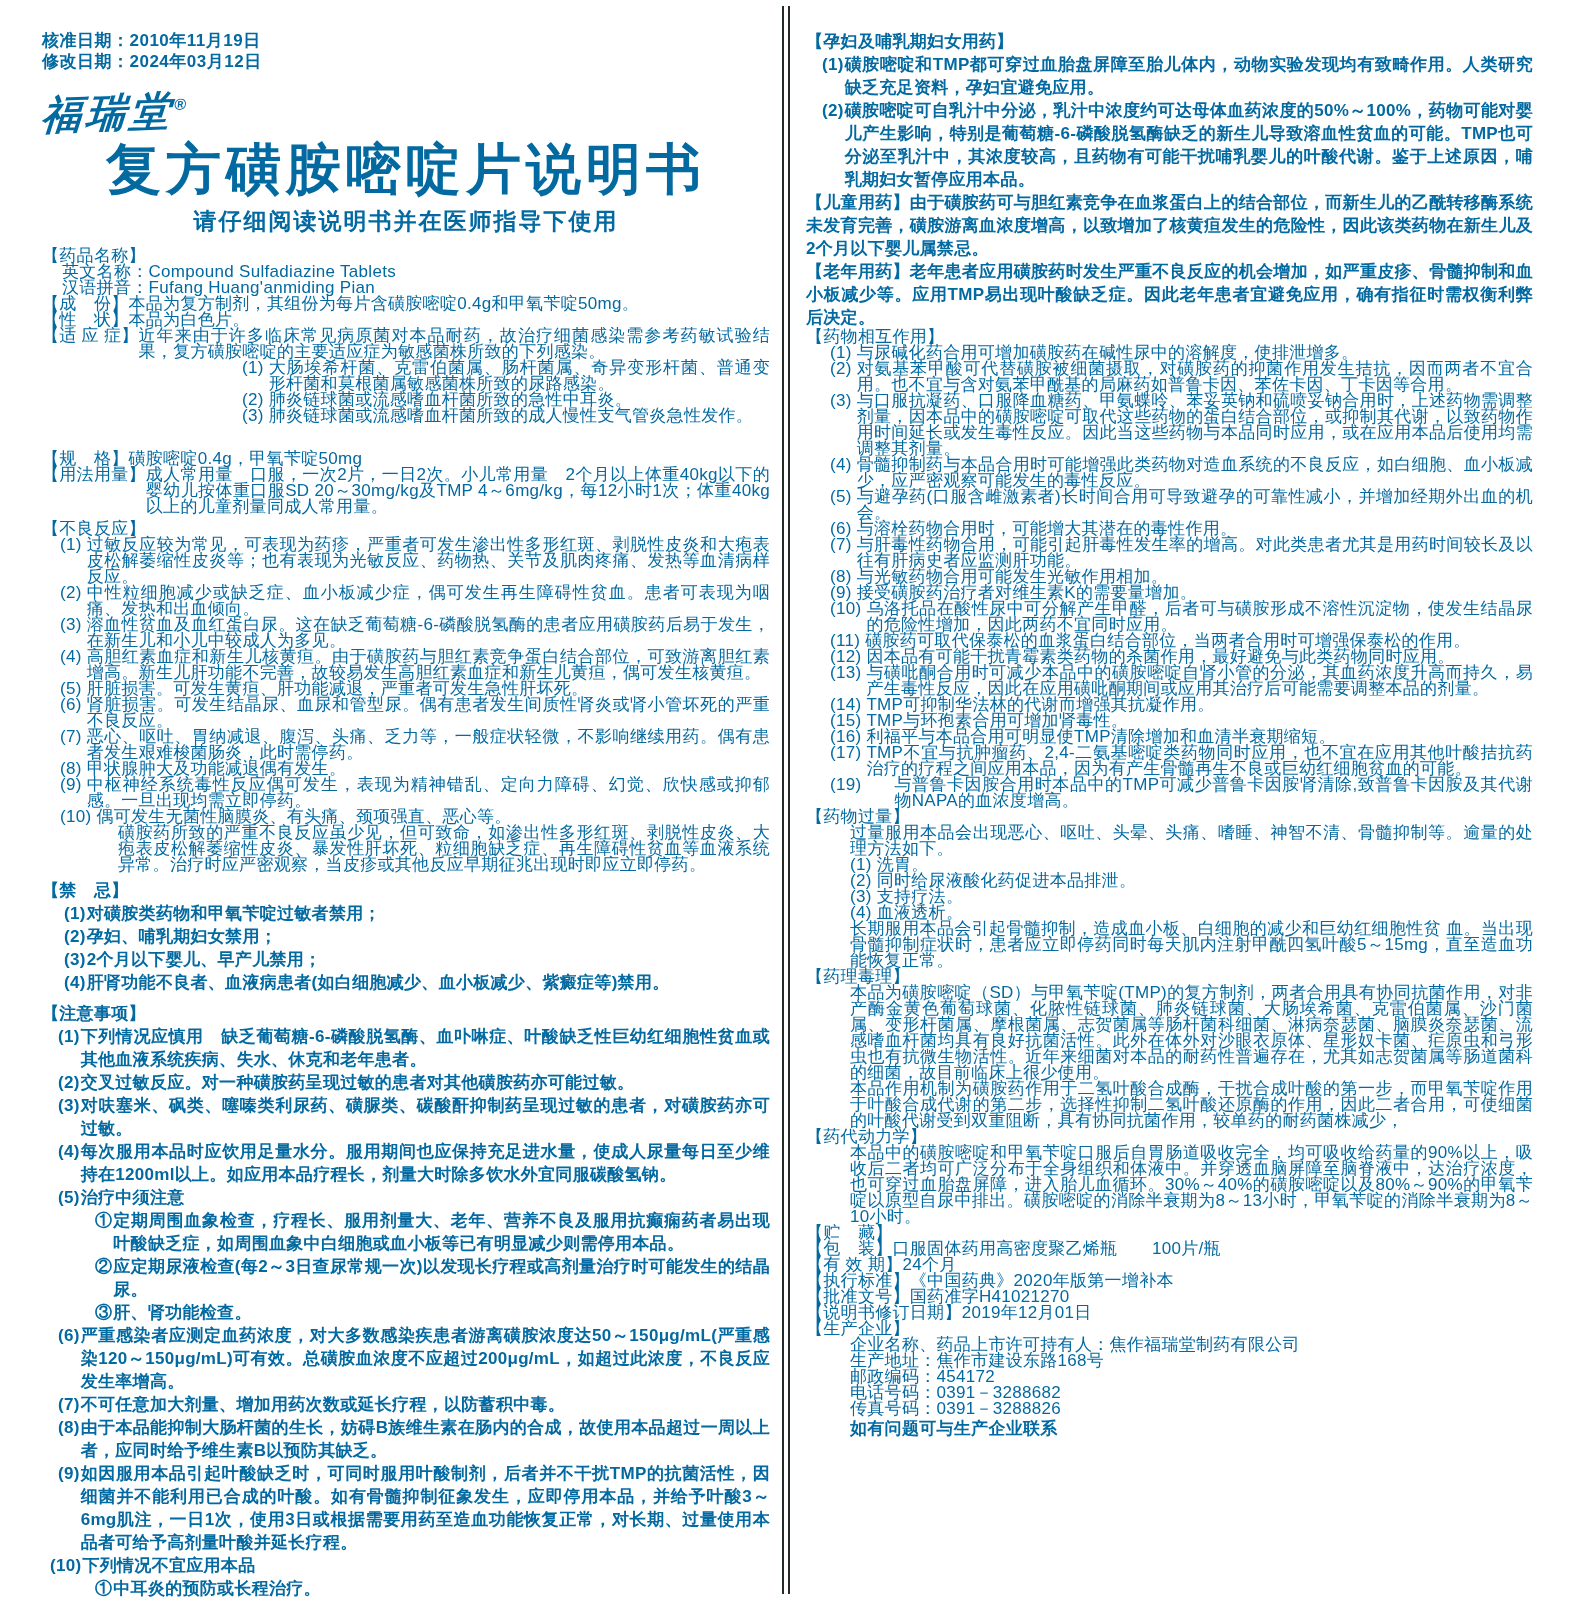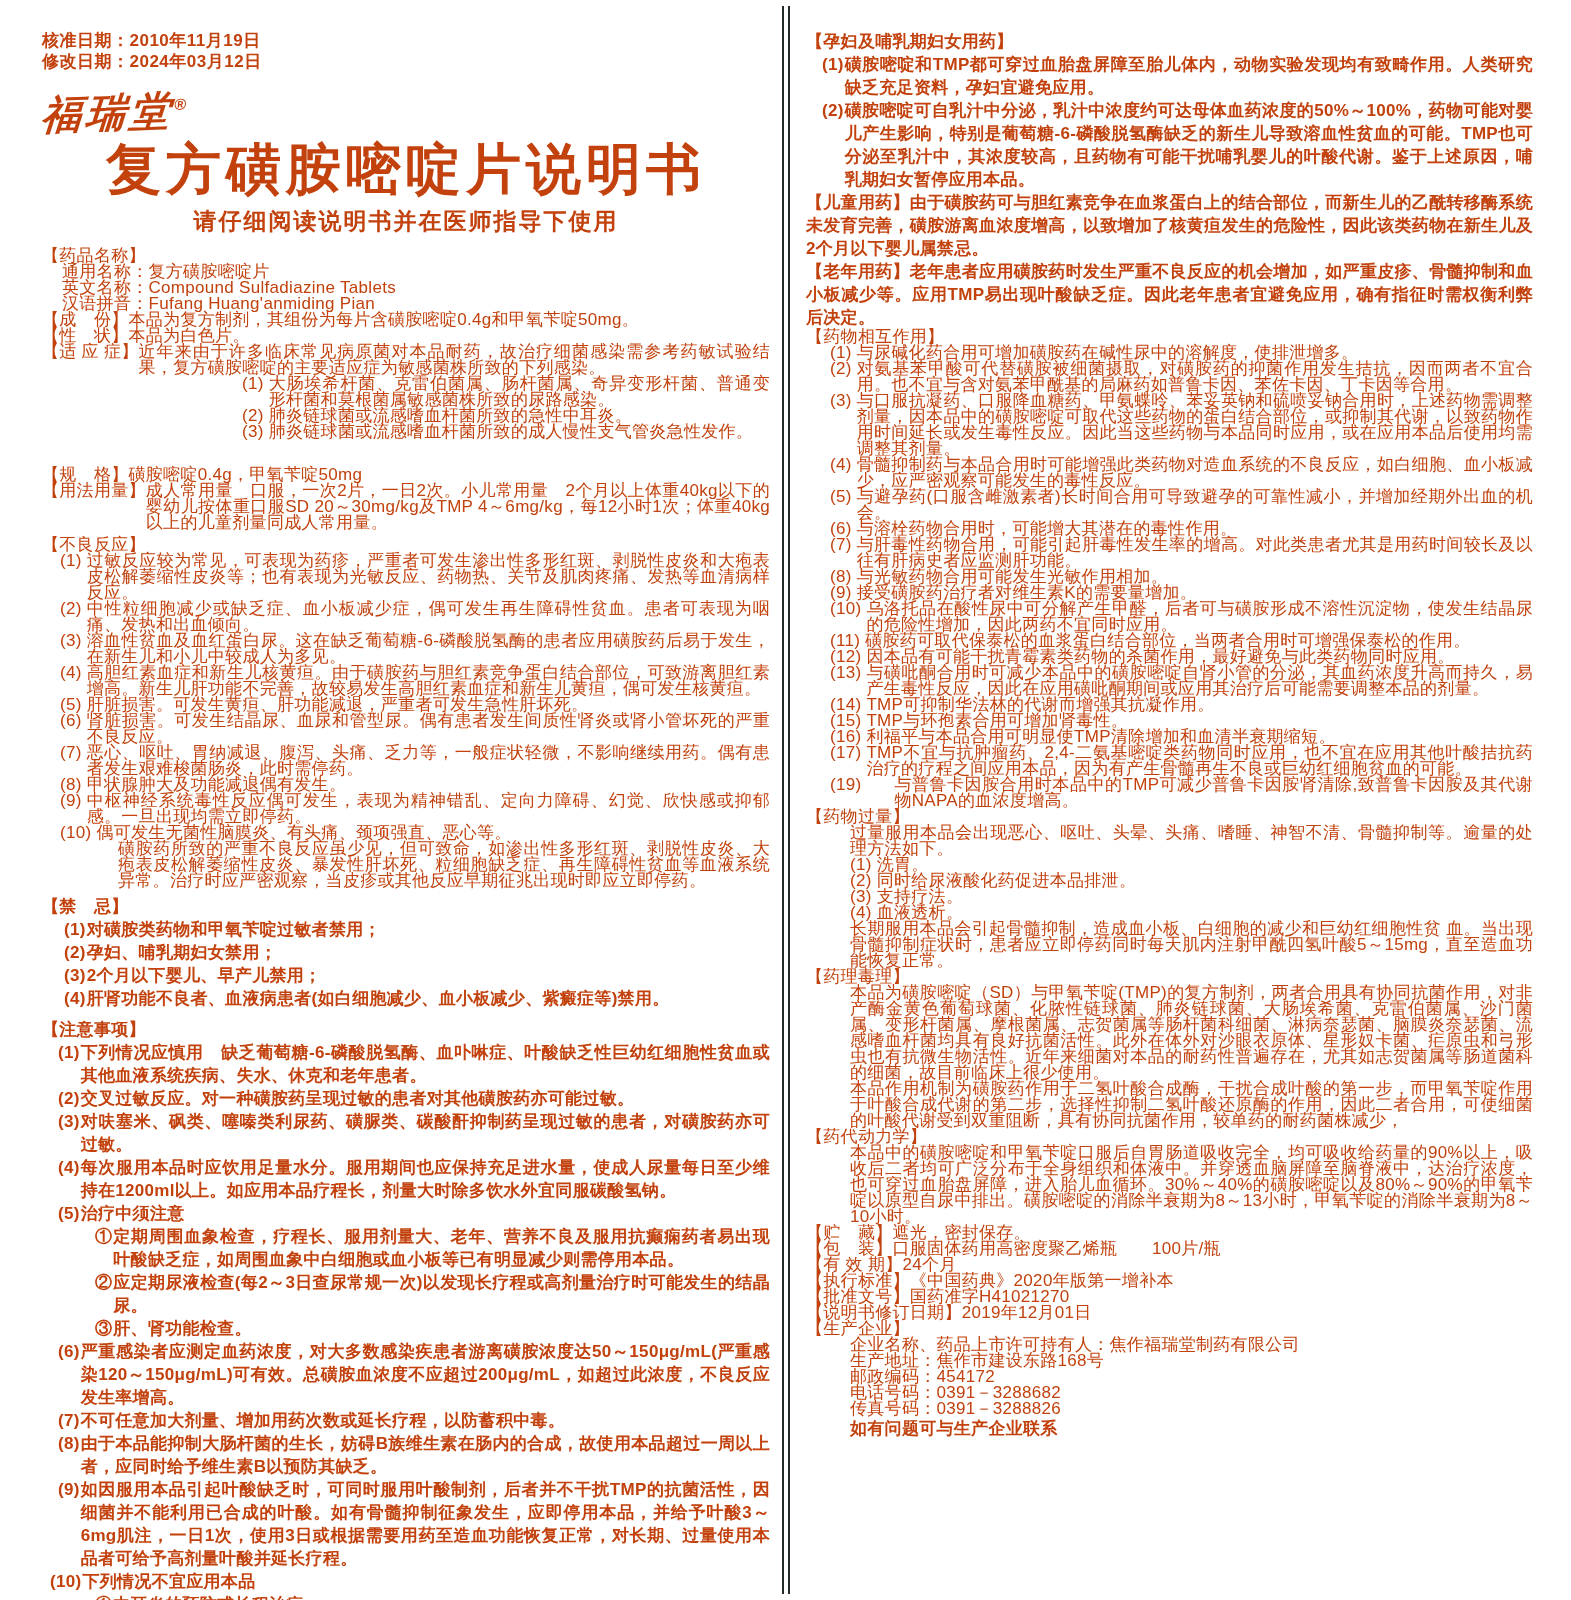--- a/index.html
+++ b/index.html
@@ -1,17 +1,17 @@
 <!DOCTYPE html>
 <html lang="zh"><head>
 <meta charset="utf-8">
 <style>
   html,body{margin:0;padding:0;background:#ffffff;}
   .page{position:relative;width:1571px;height:1600px;background:#ffffff;overflow:hidden;
-        color:#c2410c;font-family:"Liberation Sans",sans-serif;}
+        color:#0369a1;font-family:"Liberation Sans",sans-serif;}
   .vline{position:absolute;top:6px;bottom:6px;width:2px;background:#222b27;}
   .vline.a{left:782px;}
   .vline.b{left:788px;}
   .col{position:absolute;top:30px;}
   .col-left{left:42px;width:728px;}
   .col-right{left:806px;width:727px;top:30px;}
   .date-line{font-size:17px;line-height:21px;font-weight:bold;letter-spacing:0.5px;}
   .logo-row{margin-top:12px;height:52px;}
   .logo-text{display:inline-block;font-family:"DejaVu Serif",serif;font-style:italic;font-weight:bold;
              font-size:40px;line-height:46px;transform:skewX(-6deg) rotate(-2deg);letter-spacing:4px;}
@@ -42,21 +42,20 @@
   <div class="col col-left">
     <div class="date-line">核准日期：2010年11月19日</div>
     <div class="date-line">修改日期：2024年03月12日</div>
     <div class="logo-row">
       <span class="logo-text"><span>福瑞堂</span><span class="logo-reg">®</span></span>
     </div>
     <div class="doc-title">复方磺胺嘧啶片说明书</div>
     <div class="doc-subtitle">请仔细阅读说明书并在医师指导下使用</div>
     <div class="sections" id="mount-left">
         <div class="row h"><span class="tx">【药品名称】</span></div>
-        <div class="row p" style="padding-left: 20px;"><span class="tx">通用名称：复方磺胺嘧啶片</span></div>
         <div class="row p" style="padding-left: 20px;"><span class="tx">英文名称：Compound Sulfadiazine Tablets</span></div>
         <div class="row p" style="padding-left: 20px;"><span class="tx">汉语拼音：Fufang Huang'anmiding Pian</span></div>
         <div class="row kv">
           <span class="lbl">【成　份】</span>
           <span class="tx">本品为复方制剂，其组份为每片含磺胺嘧啶0.4g和甲氧苄啶50mg。</span>
         </div>
         <div class="row kv">
           <span class="lbl">【性　状】</span>
           <span class="tx">本品为白色片。</span>
         </div>
@@ -308,21 +307,20 @@
           <span class="tx">血液透析。</span>
         </div>
         <div class="row p" style="padding-left: 44px;"><span class="tx">长期服用本品会引起骨髓抑制，造成血小板、白细胞的减少和巨幼红细胞性贫 血。当出现骨髓抑制症状时，患者应立即停药同时每天肌内注射甲酰四氢叶酸5～15mg，直至造血功能恢复正常。</span></div>
         <div class="row h"><span class="tx">【药理毒理】</span></div>
         <div class="row p" style="padding-left: 44px;"><span class="tx">本品为磺胺嘧啶（SD）与甲氧苄啶(TMP)的复方制剂，两者合用具有协同抗菌作用，对非产酶金黄色葡萄球菌、化脓性链球菌、肺炎链球菌、大肠埃希菌、克雷伯菌属、沙门菌属、变形杆菌属、摩根菌属、志贺菌属等肠杆菌科细菌、淋病奈瑟菌、脑膜炎奈瑟菌、流感嗜血杆菌均具有良好抗菌活性。此外在体外对沙眼衣原体、星形奴卡菌、疟原虫和弓形虫也有抗微生物活性。近年来细菌对本品的耐药性普遍存在，尤其如志贺菌属等肠道菌科的细菌，故目前临床上很少使用。</span></div>
         <div class="row p" style="padding-left: 44px;"><span class="tx">本品作用机制为磺胺药作用于二氢叶酸合成酶，干扰合成叶酸的第一步，而甲氧苄啶作用于叶酸合成代谢的第二步，选择性抑制二氢叶酸还原酶的作用，因此二者合用，可使细菌的叶酸代谢受到双重阻断，具有协同抗菌作用，较单药的耐药菌株减少，</span></div>
         <div class="row h"><span class="tx">【药代动力学】</span></div>
         <div class="row p" style="padding-left: 44px;"><span class="tx">本品中的磺胺嘧啶和甲氧苄啶口服后自胃肠道吸收完全，均可吸收给药量的90%以上，吸收后二者均可广泛分布于全身组织和体液中。并穿透血脑屏障至脑脊液中，达治疗浓度，也可穿过血胎盘屏障，进入胎儿血循环。30%～40%的磺胺嘧啶以及80%～90%的甲氧苄啶以原型自尿中排出。磺胺嘧啶的消除半衰期为8～13小时，甲氧苄啶的消除半衰期为8～10小时。</span></div>
         <div class="row kv">
           <span class="lbl">【贮　藏】</span>
-          <span class="tx">遮光，密封保存。</span>
         </div>
         <div class="row kv">
           <span class="lbl">【包　装】</span>
           <span class="tx">口服固体药用高密度聚乙烯瓶　　100片/瓶</span>
         </div>
         <div class="row kv">
           <span class="lbl">【有 效 期】</span>
           <span class="tx">24个月</span>
         </div>
         <div class="row kv">

